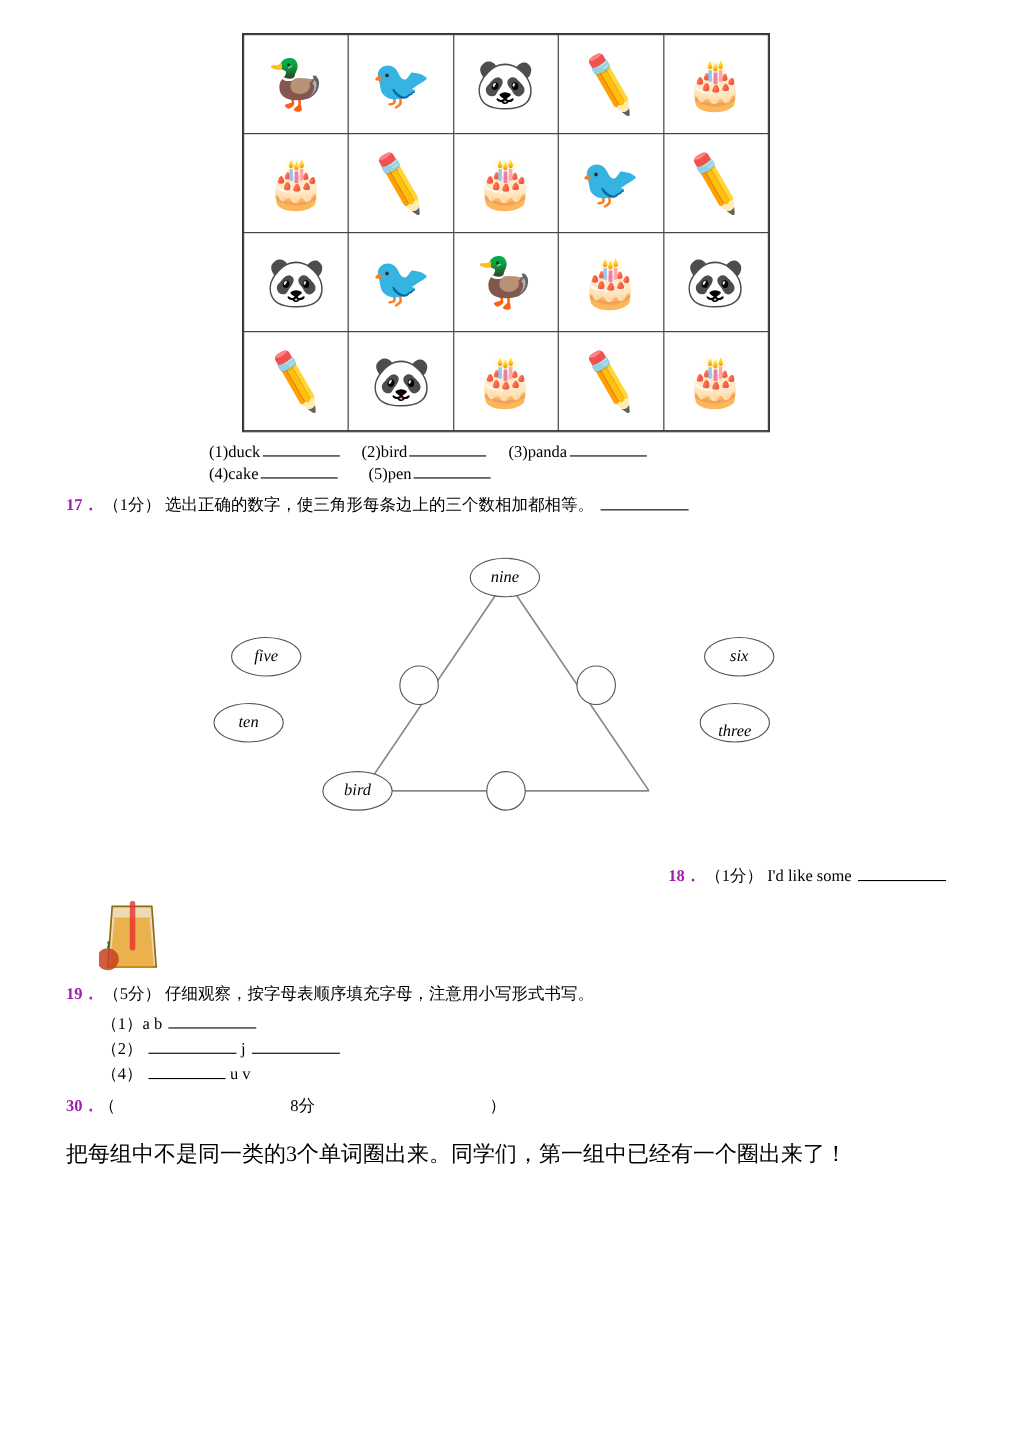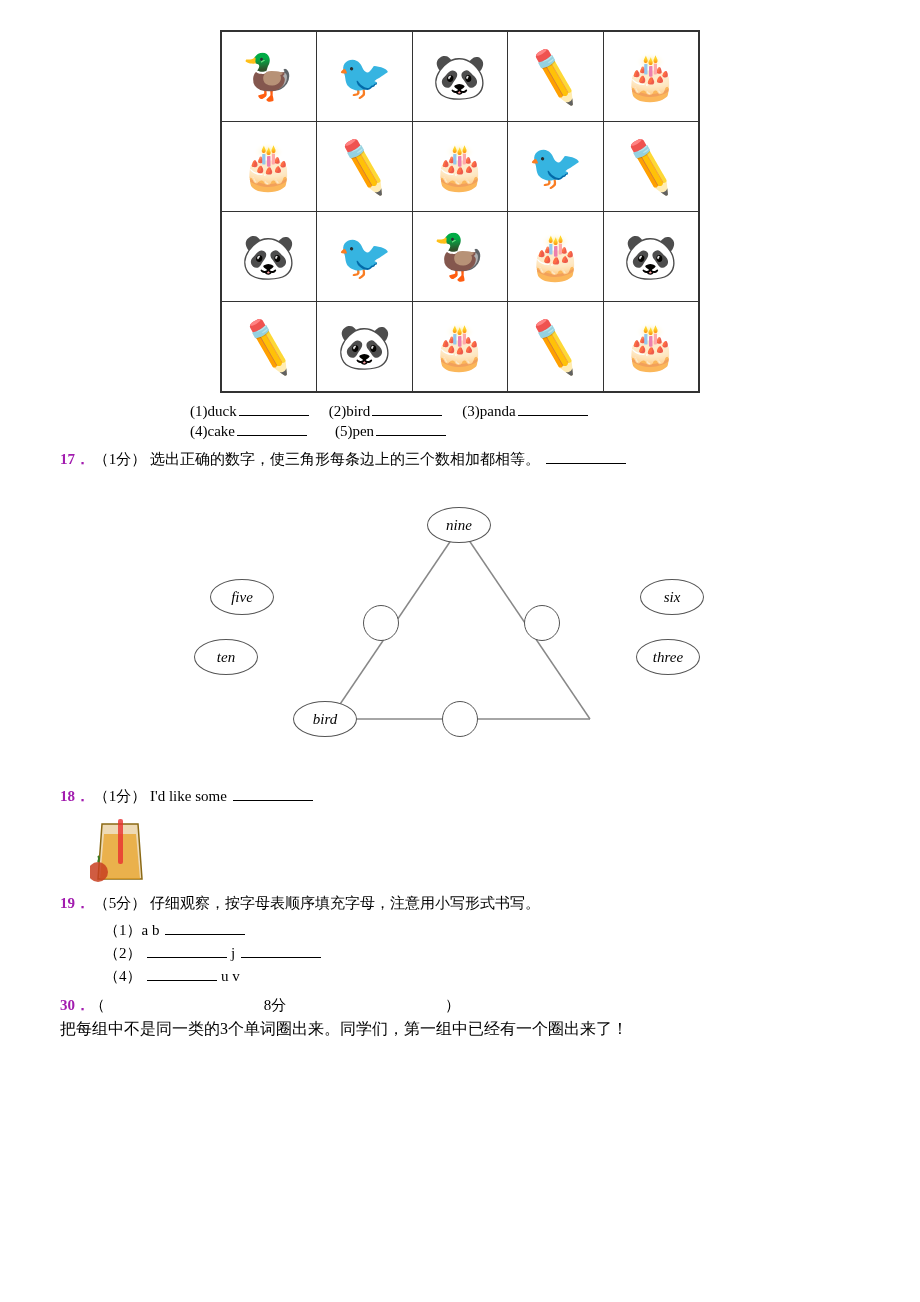--- a/index.html
+++ b/index.html
@@ -70,47 +70,48 @@
     }
     .number-oval.blank {
       width: 36px;
       height: 36px;
       border-radius: 50%;
     }
 
     
     .q18-section {
       margin: 18px 0 8px 0;
+      text-align: right;
     }
 
     
     .q19-section {
       margin: 10px 0 8px 0;
     }
     .q19-items {
-      margin-left: 44px;
+      margin-left: 32px;
       font-family: Liberation Serif, serif;
     }
     .q19-item {
       margin-bottom: 4px;
       font-size: 15px;
     }
 
     
     .q20-section {
       margin: 10px 0 6px 0;
     }
     .q20-header {
       display: flex;
       gap: 0;
       font-size: 15px;
     }
     .q20-desc {
-      margin-top: 4px;
-      font-size: 16px;
+      margin-top: 20px;
+      font-size: 20px;
     }
 
     
     .emoji-large { font-size: 44px; }
   </style>
 </head>
 <body>
 
 <div class="image-grid-container">
   <div class="image-grid">
@@ -191,21 +192,21 @@
   </div>
 
   <div class="number-oval fixed" style="top:222px; left:143px;">
     <span>bird</span>
   </div>
 
   <div class="number-oval fixed" style="top:100px; left:490px;">
     <span>six</span>
   </div>
 
-  <div class="number-oval fixed" style="top:160px; left:486px;">
+  <div class="number-oval fixed" style="top:160px; left:486px;align-items:flex-end;">
     <span>three</span>
   </div>
 
   <div class="number-oval blank" style="top:126px; left:213px;"></div>
 
   <div class="number-oval blank" style="top:126px; left:374px;"></div>
 
   <div class="number-oval blank" style="top:222px; left:292px;"></div>
 </div>
 

